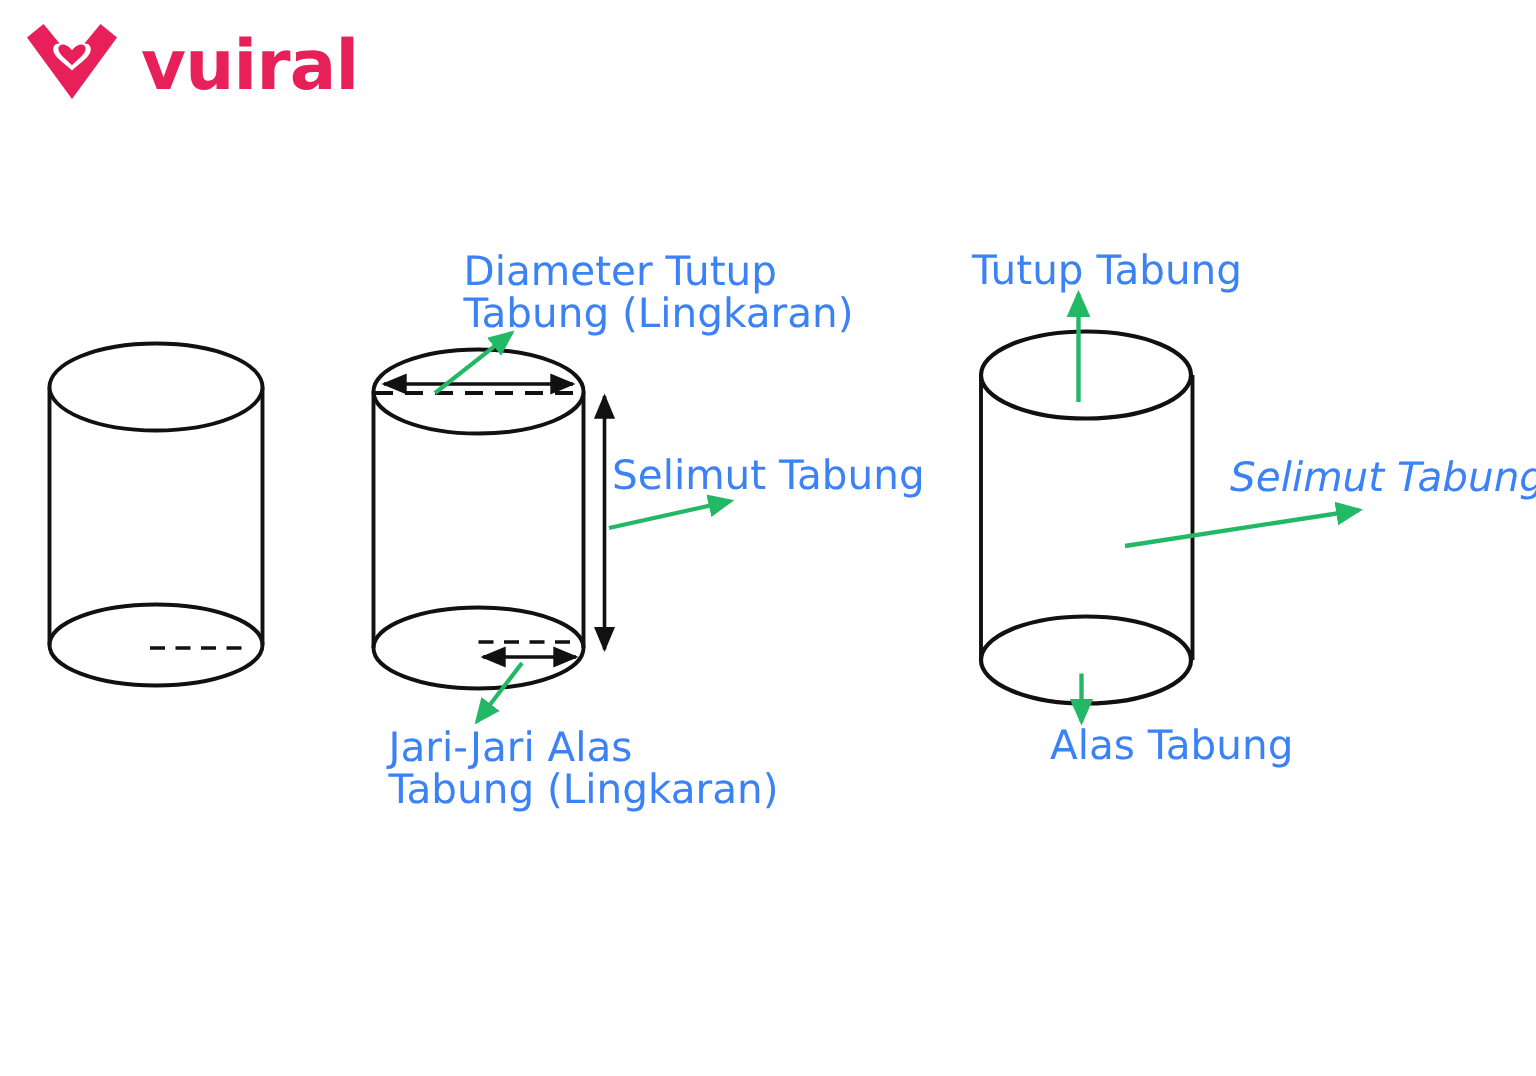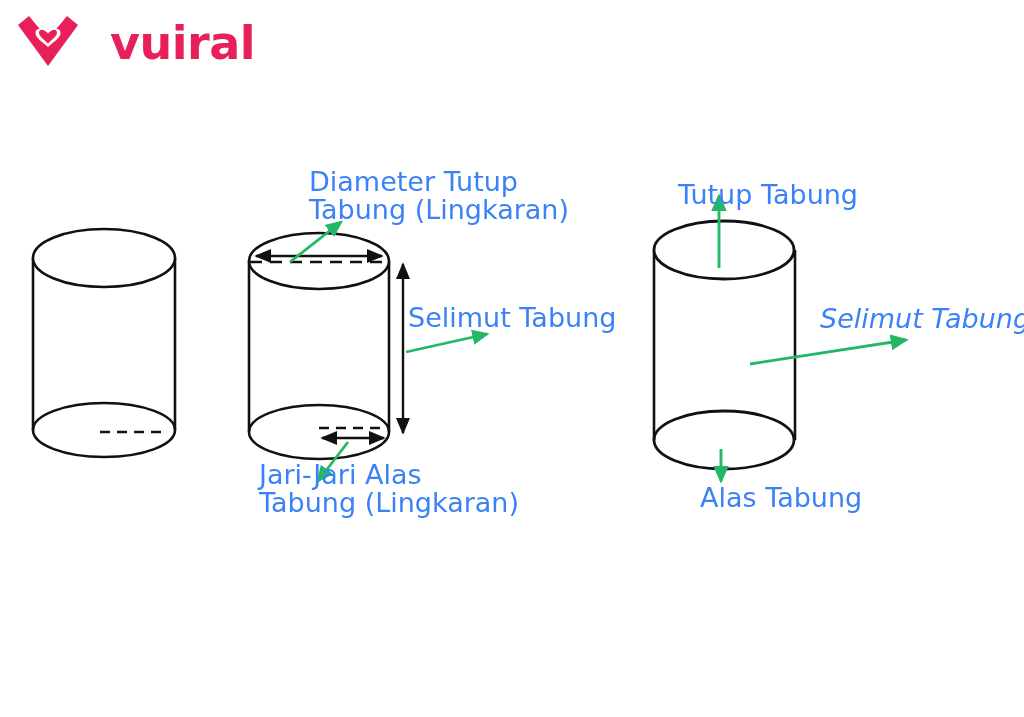--- a/index.html
+++ b/index.html
@@ -27,21 +27,20 @@
     gap: 14px;
   }
   #brand-mark { display: block; }
   #brand-name {
     font-family: "DejaVu Sans", "Liberation Sans", sans-serif;
     font-size: 46px;
     font-weight: 700;
     letter-spacing: -0.5px;
     line-height: 1;
     color: #e8205a;
-    margin-left: 16px;
   }
 
   
   #diagram {
     position: absolute;
     left: 0;
     top: 0;
     width: 1024px;
     height: 717px;
   }
@@ -53,22 +52,22 @@
     font-size: 27px;
     line-height: 28px;
     color: #3b82f6;
     white-space: pre;
     letter-spacing: 0px;
   }
   .label.two-line { white-space: pre-line; }
 
   #label-diameter   { left: 309px; top: 168px; }
   #label-tinggi     { left: 408px; top: 304px; }
-  #label-jari       { left: 259px; top: 461px; }
-  #label-tutup      { left: 678px; top: 167px; margin-top: 14px; }
+  #label-jari       { left: 259px; top: 485px; }
+  #label-tutup      { left: 648px; top: 167px; }
   #label-selimut    { left: 820px; top: 305px; font-style: italic; }
   #label-alas       { left: 656px; top: 484px; margin-left: 44px; }
 </style>
 </head>
 <body>
 
 <div id="brand">
   <span id="brand-mark">
     <svg width="64" height="58" viewBox="0 0 64 58" xmlns="http://www.w3.org/2000/svg">
 

